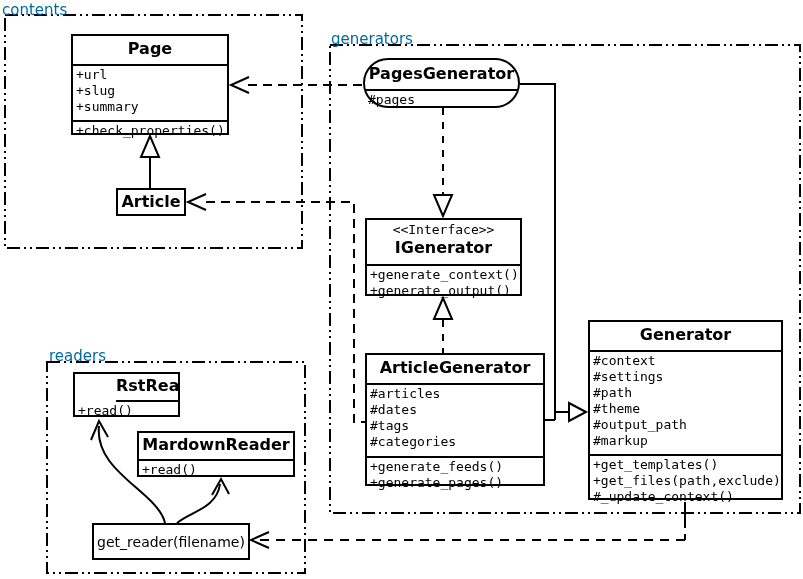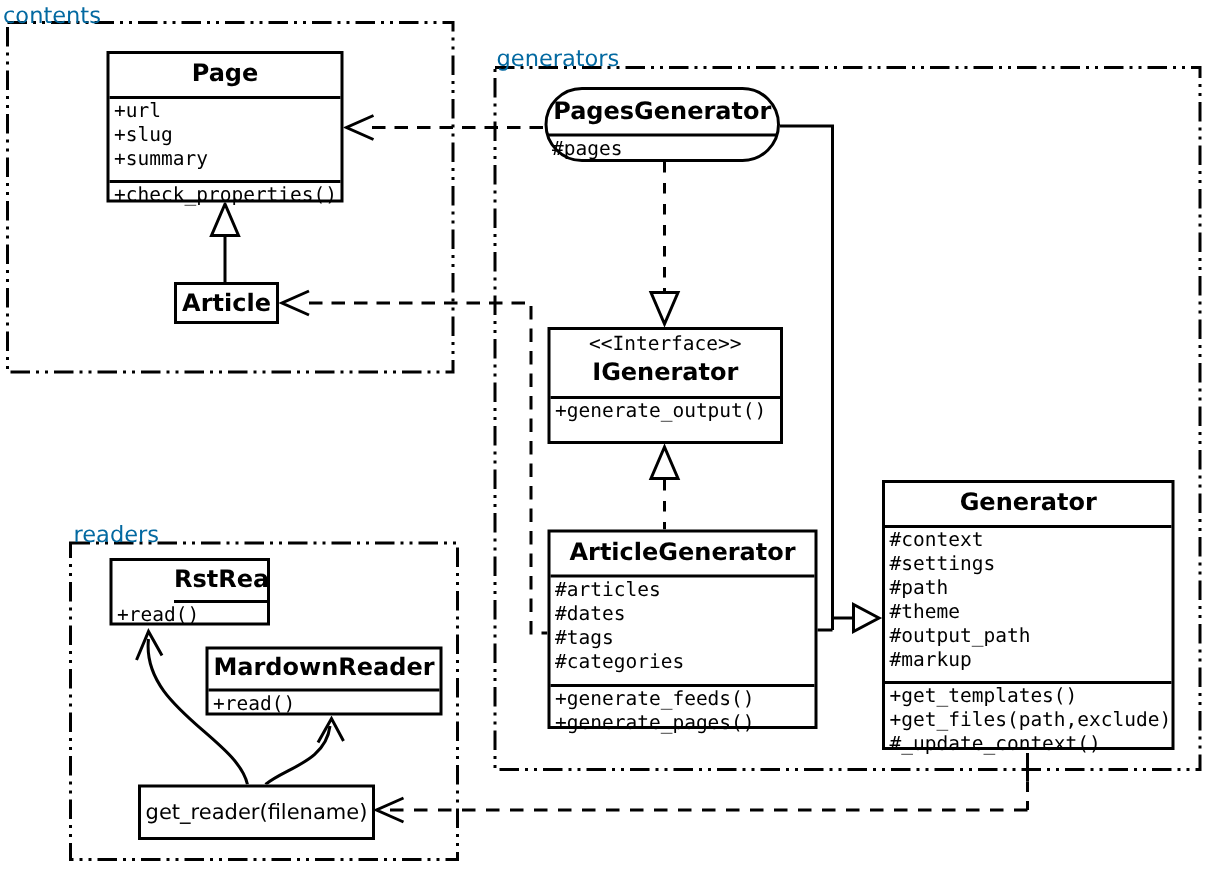--- a/index.html
+++ b/index.html
@@ -107,20 +107,21 @@
       <div>#pages</div>
     </div>
   </div>
 
   <div class="cls" style="left:365px;top:218px;width:157px;height:78px;">
     <div class="ttl" style="height:44px;line-height:normal;">
       <div class="stereo">&lt;&lt;Interface&gt;&gt;</div>
       <div class="iname">IGenerator</div>
     </div>
     <div class="sec last">
+      <div>+generate_context()</div>
       <div>+generate_output()</div>
     </div>
   </div>
 
   <div class="cls" style="left:365px;top:353px;width:180px;height:133px;">
     <div class="ttl" style="line-height:26px;height:28px;">ArticleGenerator</div>
     <div class="sec" style="height:69px;">
       <div>#articles</div>
       <div>#dates</div>
       <div>#tags</div>

